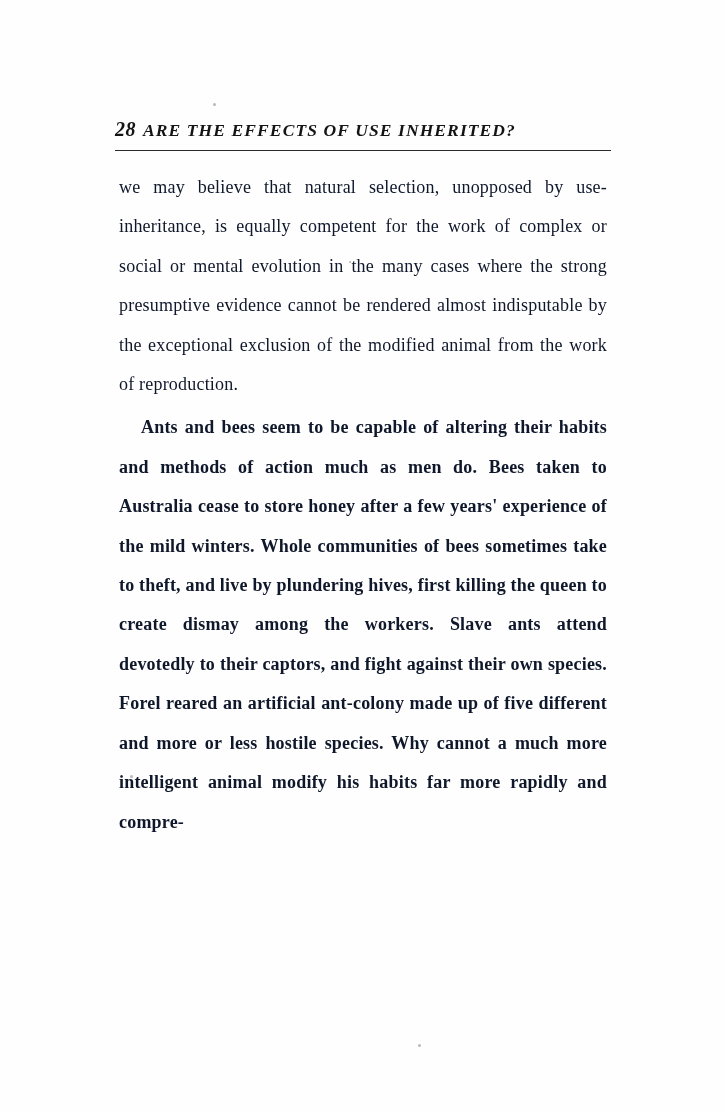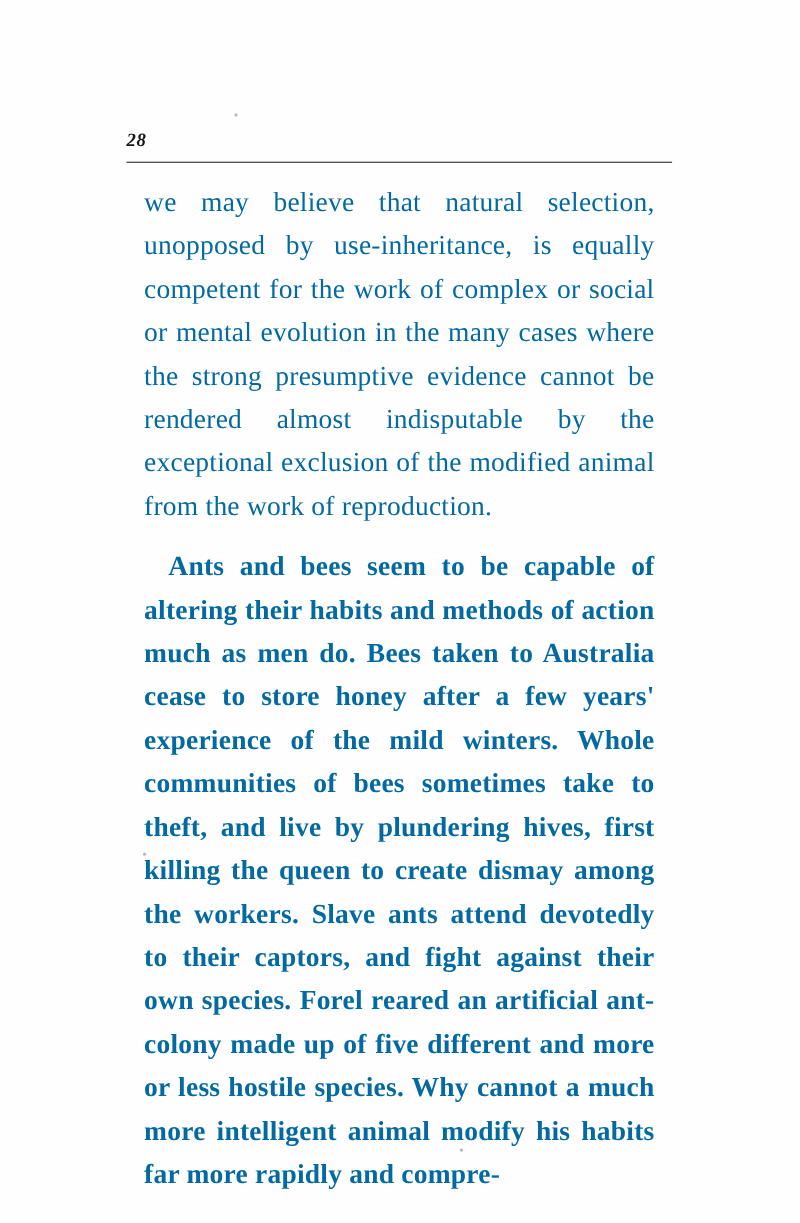--- a/index.html
+++ b/index.html
@@ -33,42 +33,42 @@
     display: flex;
     align-items: baseline;
     font-style: italic;
     font-weight: bold;
     letter-spacing: 1.1px;
     font-size: 17.5px;
     color: #141414;
     white-space: nowrap;
   }
   .folio {
-    font-size: 17px;
+    font-size: 20px;
     font-style: italic;
     font-weight: bold;
     letter-spacing: 0.5px;
     margin-right: 7px;
   }
   .head-rule {
     margin-top: 9px;
     border-top: 1.6px solid #2b2b2b;
     width: 100%;
     height: 0;
   }
   .body-text {
     margin-top: 17px;
   }
   p.para {
-    margin: 16px;
-    font-size: 25px;
+    margin: 4px;
+    font-size: 18px;
     line-height: 39.4px;
     text-align: justify;
     text-justify: inter-word;
-    color: #0369a1;
+    color: #0f172a;
     letter-spacing: 0.2px;
   }
   p.para.indent {
     text-indent: 22px;
     font-weight: bold;
   }
   
   p.para::after {
     content: "";
     display: inline-block;
@@ -94,20 +94,21 @@
 
   <span class="speck s1"></span>
   <span class="speck s2"></span>
   <span class="speck s3"></span>
   <span class="speck s4"></span>
 
   <div class="content">
 
     <div class="running-head">
       <span class="folio">28</span>
+      <span>ARE THE EFFECTS OF USE INHERITED?</span>
     </div>
     <div class="head-rule"></div>
 
     <div class="body-text">
       <p class="para no-stretch">we may believe that natural selection, unopposed by use-inheritance, is equally competent for the work of complex or social or mental evolution in the many cases where the strong presumptive evidence cannot be rendered almost indisputable by the exceptional exclusion of the modified animal from the work of reproduction.</p>
       <p class="para indent no-stretch">Ants and bees seem to be capable of altering their habits and methods of action much as men do.   Bees taken to Australia cease to store honey after a few years' experience of the mild winters.   Whole communities of bees sometimes take to theft, and live by plundering hives, first killing the queen to create dismay among the workers.   Slave ants attend devotedly to their captors, and fight against their own species. Forel reared an artificial ant-colony made up of five different and more or less hostile species. Why cannot a much more intelligent animal modify his habits far more rapidly and compre-</p>
     </div>
 
   </div>
 </div>

